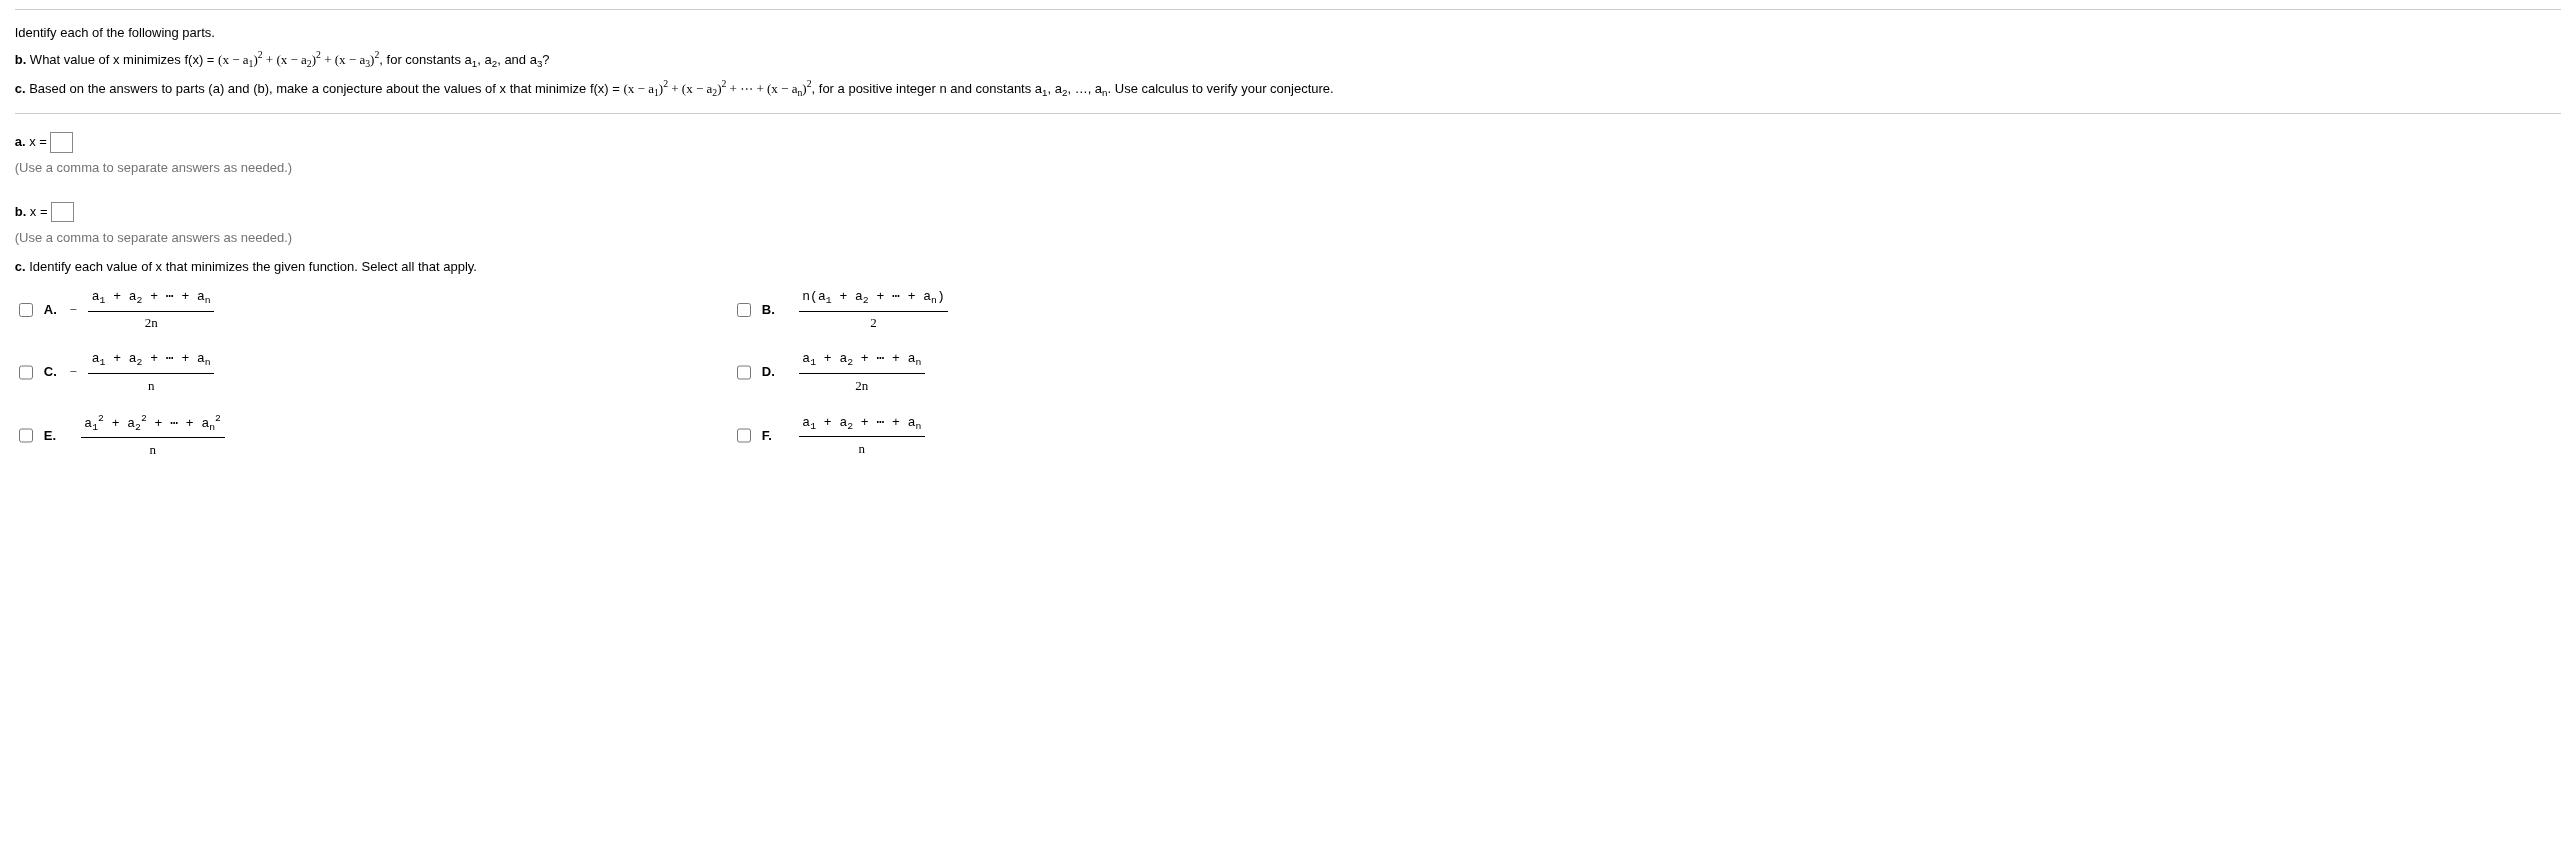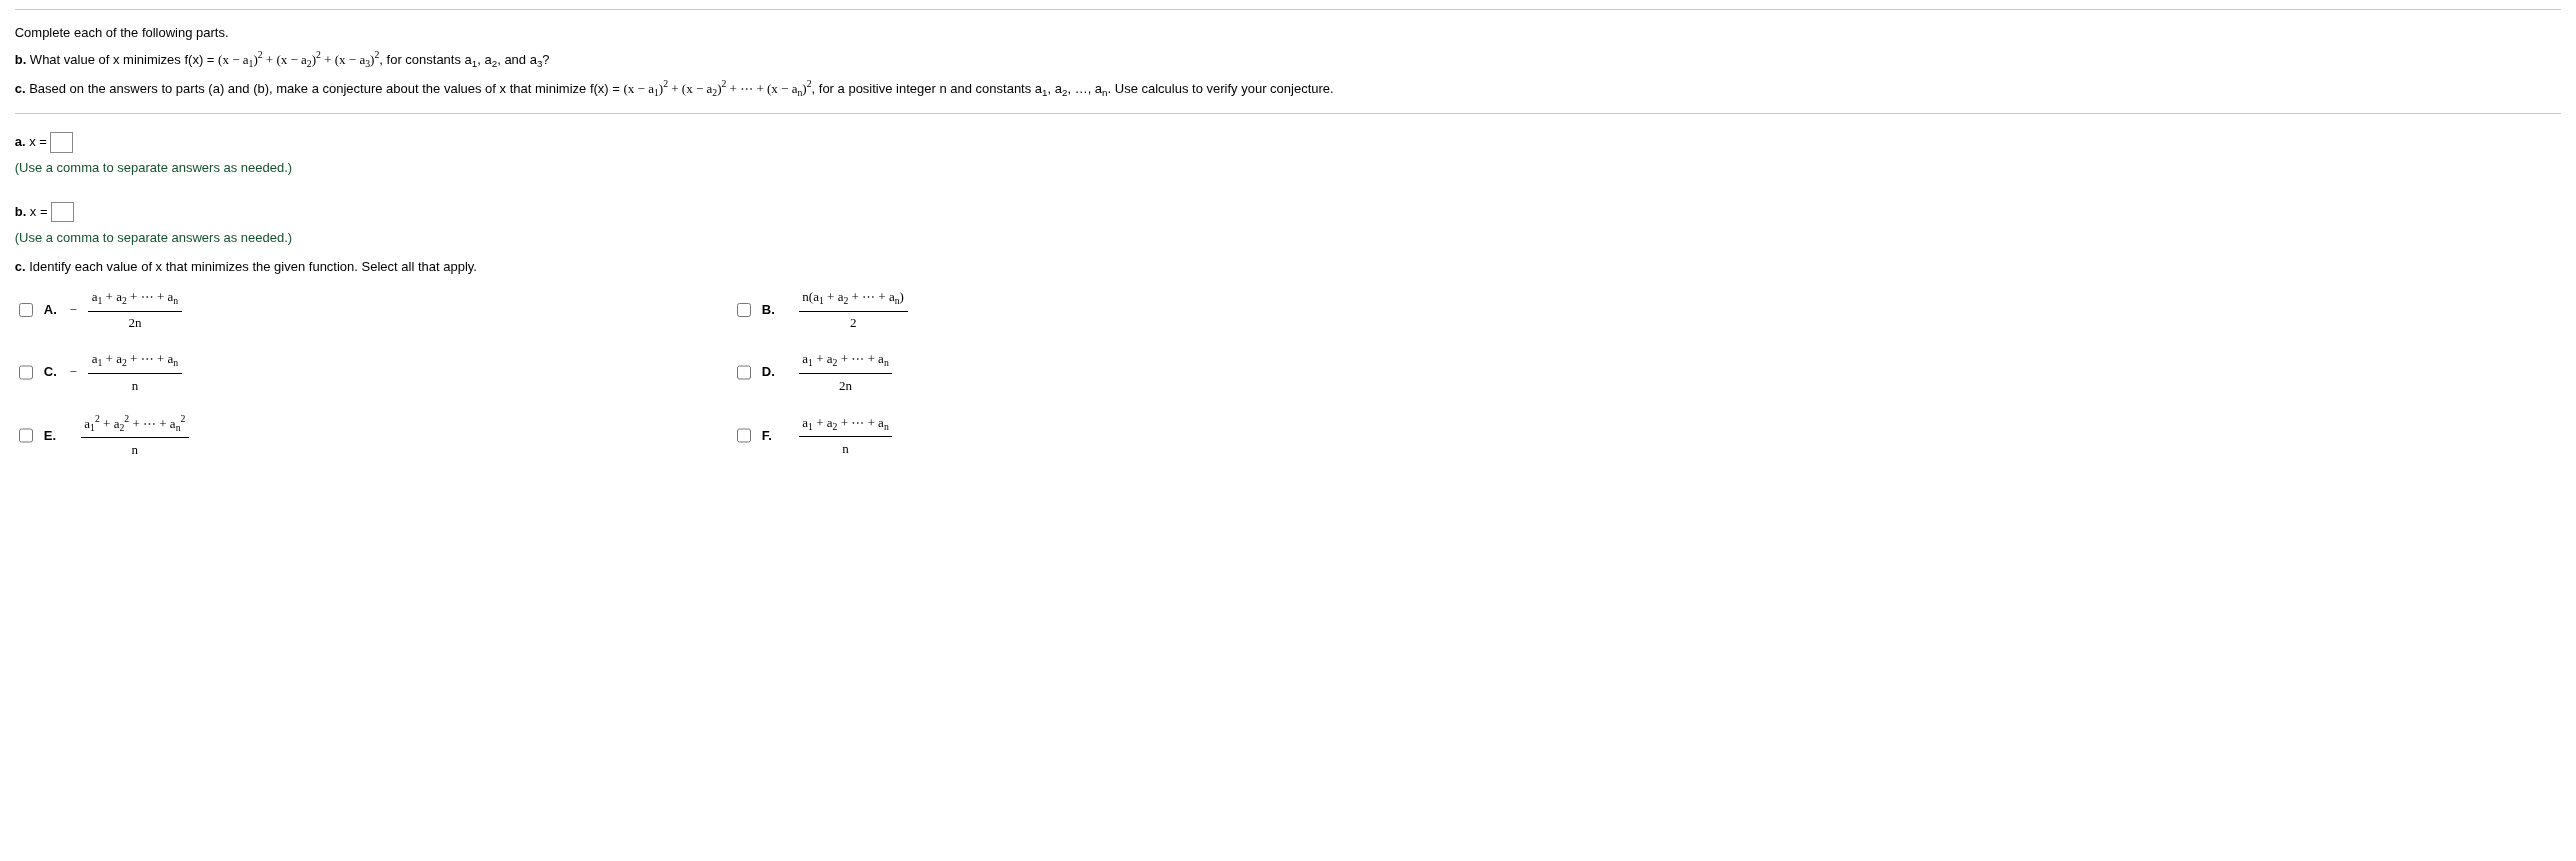--- a/index.html
+++ b/index.html
@@ -7,21 +7,21 @@
     font-size: 13px;
     color: #000;
     margin: 0;
     padding: 9.2px 14.7px;
     line-height: 1.5;
   }
   .section {
     border-top: 0.9px solid #ccc;
     padding: 7.4px 0;
   }
-  .hint { color: #14532d; font-size: 13px; }
+  .hint { color: #737373; font-size: 13px; }
   .ans-label { font-weight: bold; }
   .ans-input {
     width: 16.6px;
     height: 16.6px;
     border: 0.9px solid #888;
     background: #fff;
     display: inline-block;
     vertical-align: middle;
   }
   .choices {
@@ -44,38 +44,39 @@
     display: inline-block;
     vertical-align: middle;
     text-align: center;
     font-family: 'Times New Roman', serif;
   }
   .frac .num {
     display: block;
     border-bottom: 0.9px solid #000;
     padding: 0 3.7px 1.8px 3.7px;
     white-space: nowrap;
+    font-family: Liberation Mono, monospace;
   }
   .frac .den {
     display: block;
     padding: 1.8px 3.7px 0 3.7px;
   }
   .neg { font-family: 'Times New Roman', serif; padding-right:3.7px; }
   sub { font-size: 0.75em; vertical-align: -0.3em; }
   sup { font-size: 0.75em; vertical-align: 0.6em; }
   .math { font-family: 'Times New Roman', serif; }
   .q-line { margin: 5.5px 0; }
   .part-label { font-weight: bold; }
   .answers-block { padding: 12px 0; }
 </style>
 </head>
 <body>
 
 <div class="section">
-  <div class="q-line">Complete each of the following parts.</div>
+  <div class="q-line">Identify each of the following parts.</div>
 
 
   <div class="q-line">
     <span class="part-label">b.</span><span> What value of x minimizes f(x) = </span><span class="math">(x − a<sub>1</sub>)<sup>2</sup> + (x − a<sub>2</sub>)<sup>2</sup> + (x − a<sub>3</sub>)<sup>2</sup></span><span>, for constants a<sub>1</sub>, a<sub>2</sub>, and a<sub>3</sub>?</span>
   </div>
 
   <div class="q-line">
     <span class="part-label">c.</span><span> Based on the answers to parts (a) and (b), make a conjecture about the values of x that minimize f(x) = </span><span class="math">(x − a<sub>1</sub>)<sup>2</sup> + (x − a<sub>2</sub>)<sup>2</sup> + ⋯ + (x − a<sub>n</sub>)<sup>2</sup></span><span>, for a positive integer n and constants a<sub>1</sub>, a<sub>2</sub>, …, a<sub>n</sub>. Use calculus to verify your conjecture.</span>
   </div>
 </div>

